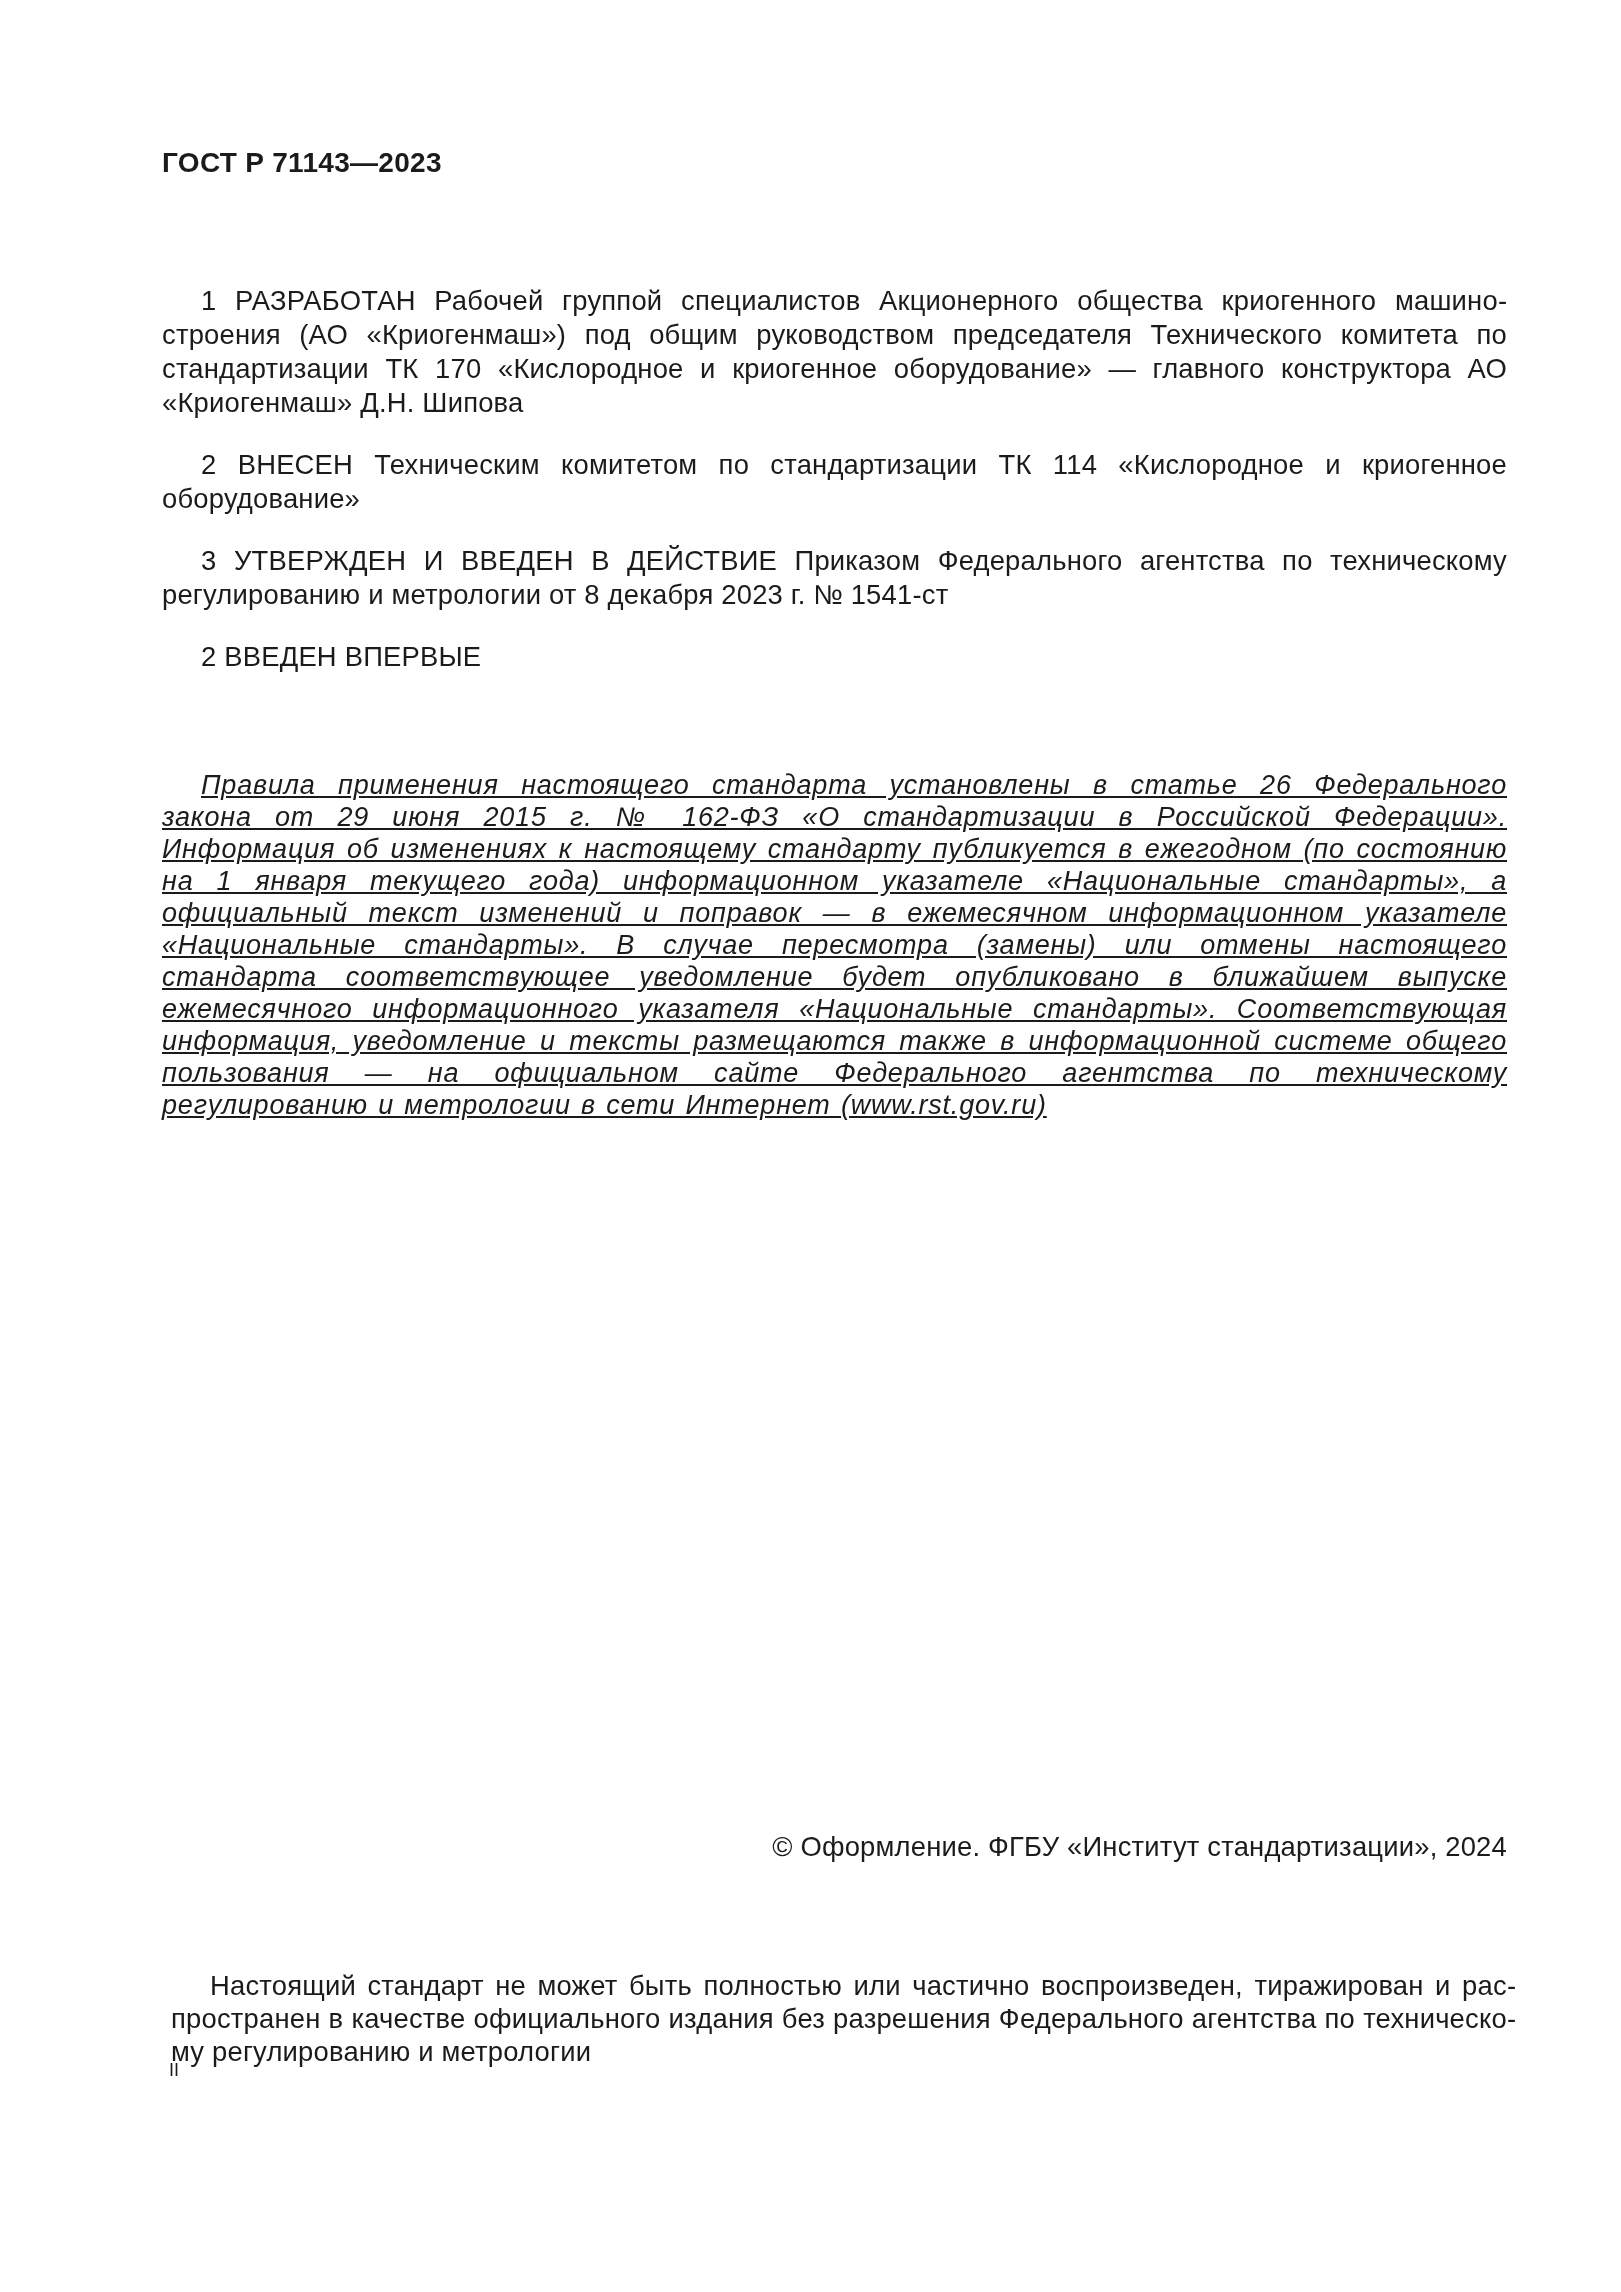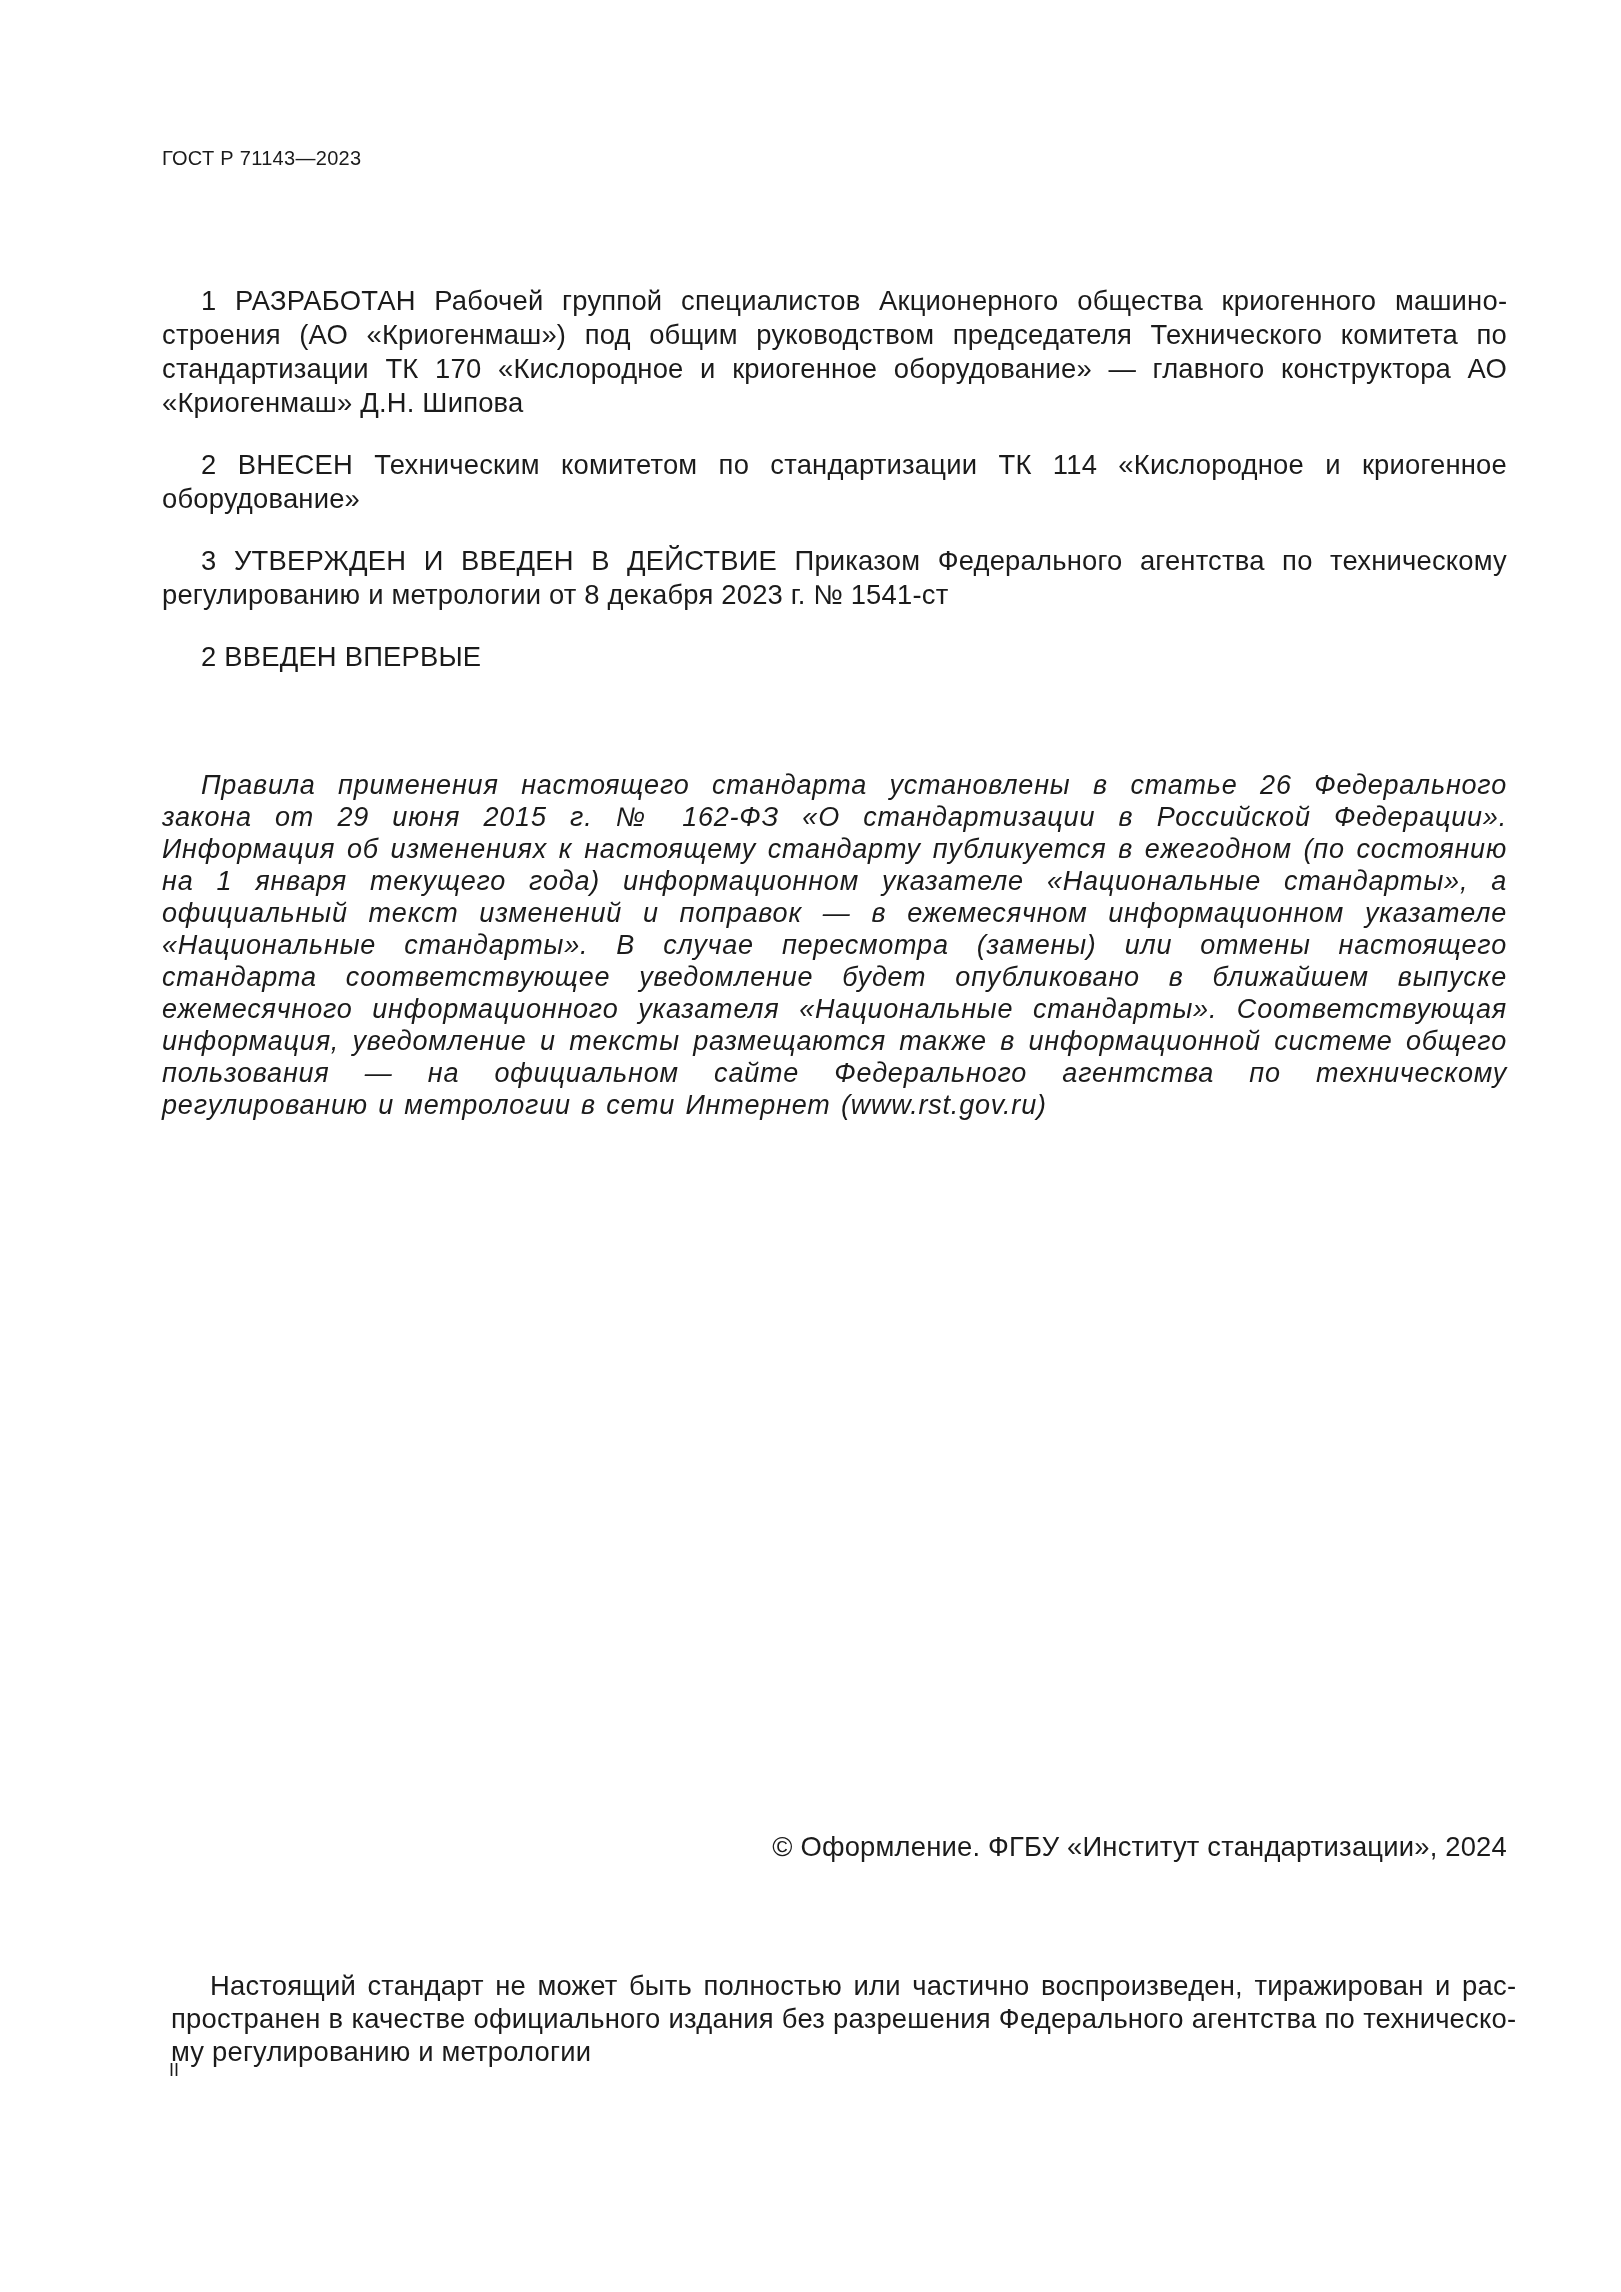--- a/index.html
+++ b/index.html
@@ -13,22 +13,22 @@
     height: 2293px;
     background: #ffffff;
     font-family: "Liberation Sans", sans-serif;
     color: #1b1b1b;
     overflow: hidden;
   }
   .std-code {
     position: absolute;
     left: 162px;
     top: 147px;
-    font-size: 20px;
-    font-weight: normal;
+    font-size: 28px;
+    font-weight: bold;
     letter-spacing: 0.3px;
   }
   .title {
     position: absolute;
     left: 162px;
     top: 223px;
     width: 1345px;
     margin: 0;
     text-align: center;
     font-size: 30px;
@@ -48,20 +48,21 @@
     text-indent: 39px;
     letter-spacing: 0.2px;
   }
   .note-italic {
     font-style: italic;
     font-size: 27px;
     line-height: 32px;
     margin-top: 95px;
     letter-spacing: 0.8px;
     word-spacing: 2px;
+    text-decoration: underline;
   }
   .copyright {
     position: absolute;
     left: 162px;
     top: 1831px;
     width: 1345px;
     text-align: right;
     font-size: 27.4px;
     letter-spacing: 0.2px;
   }

